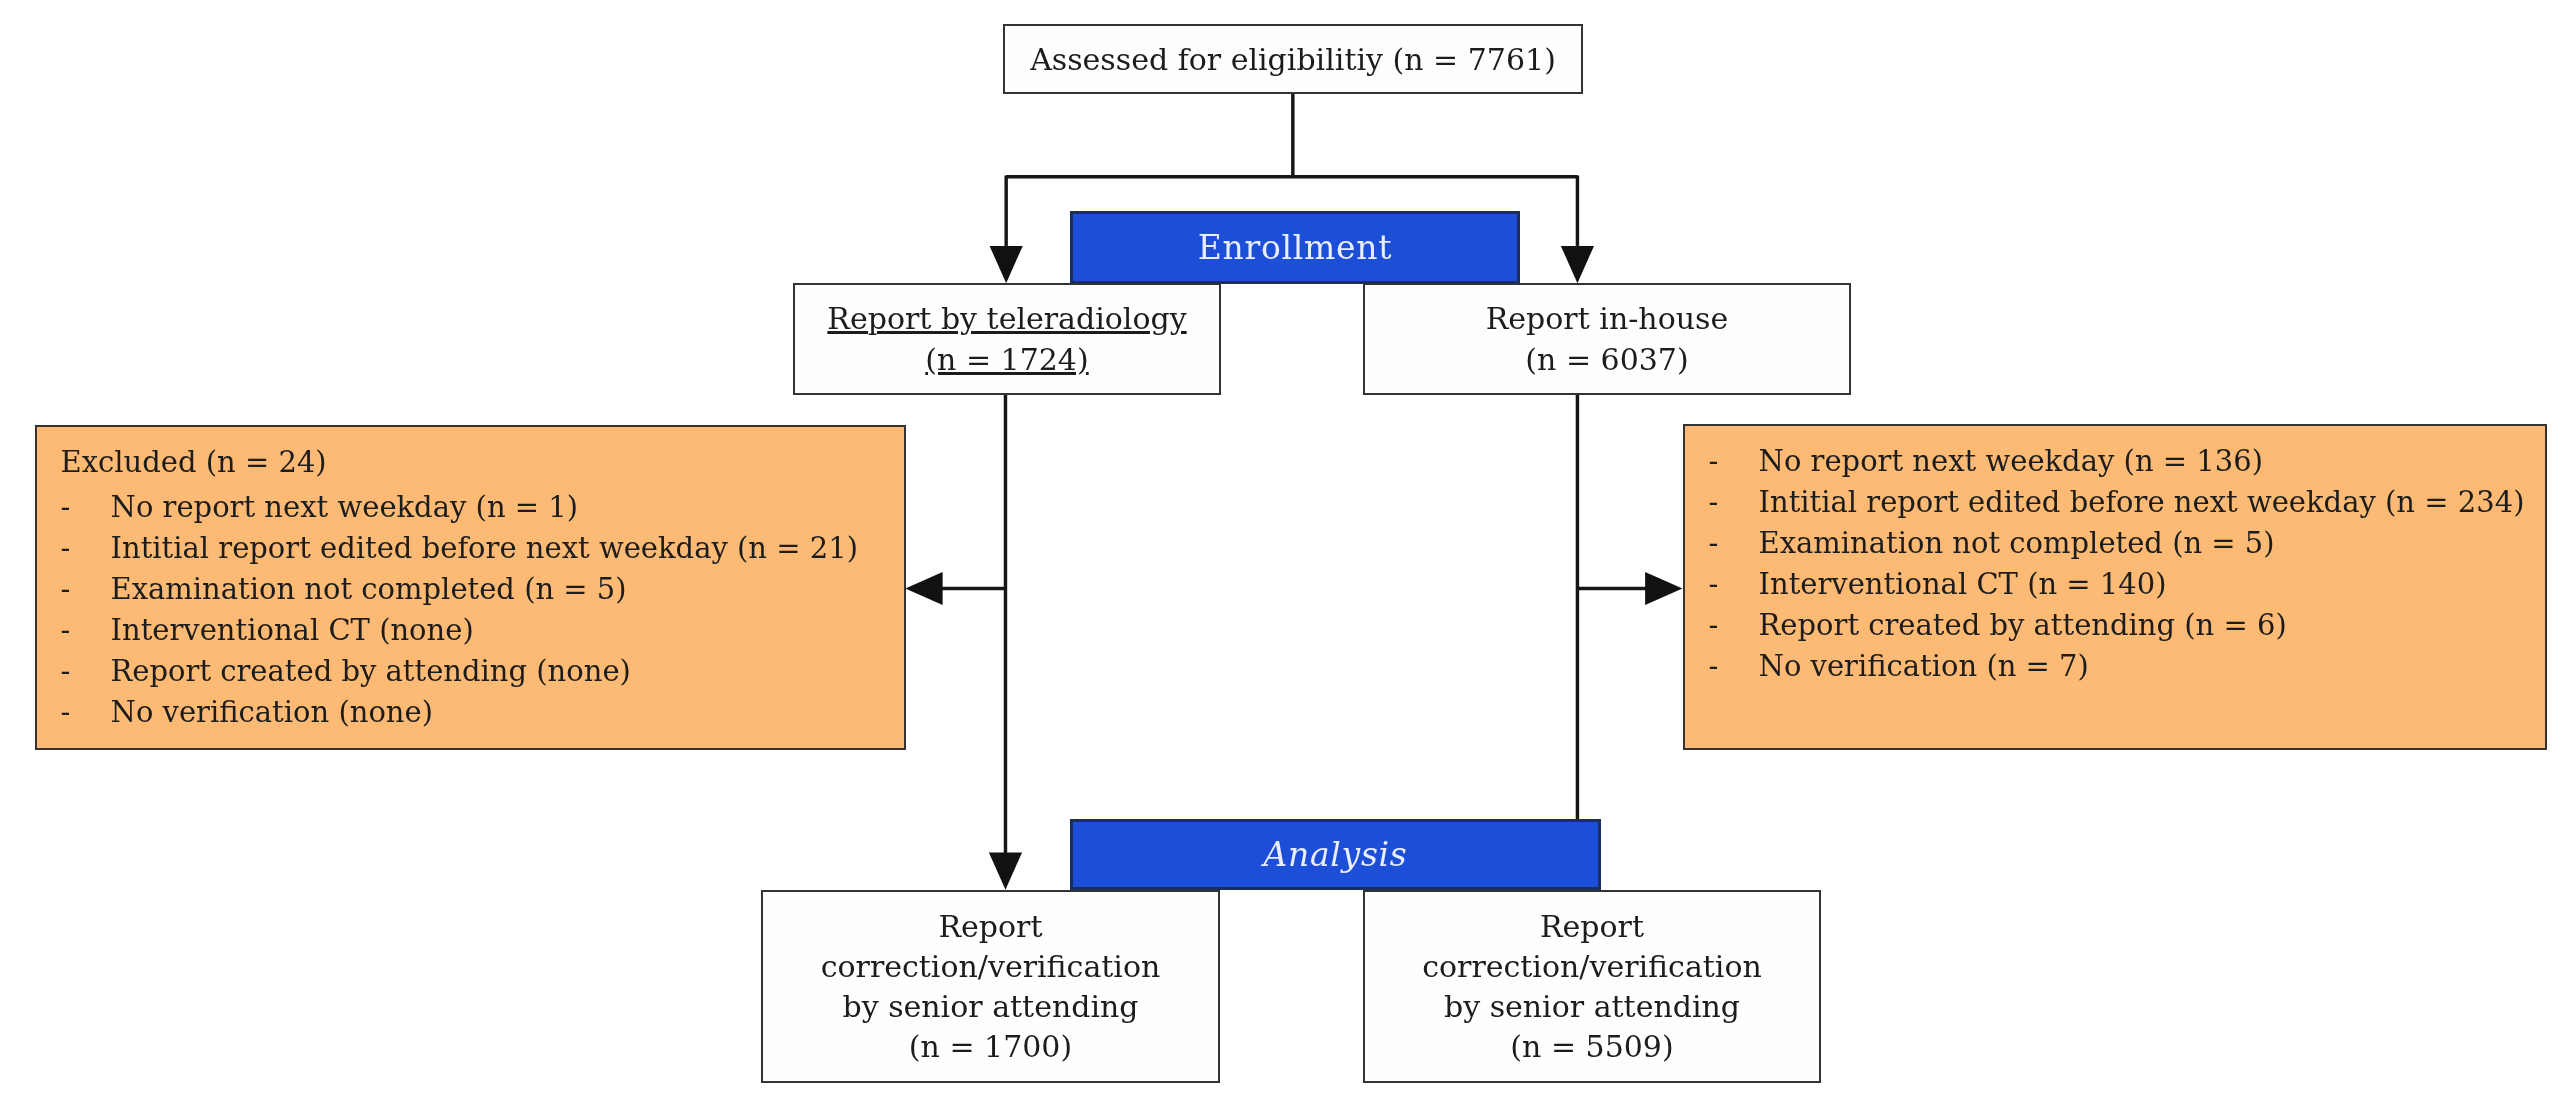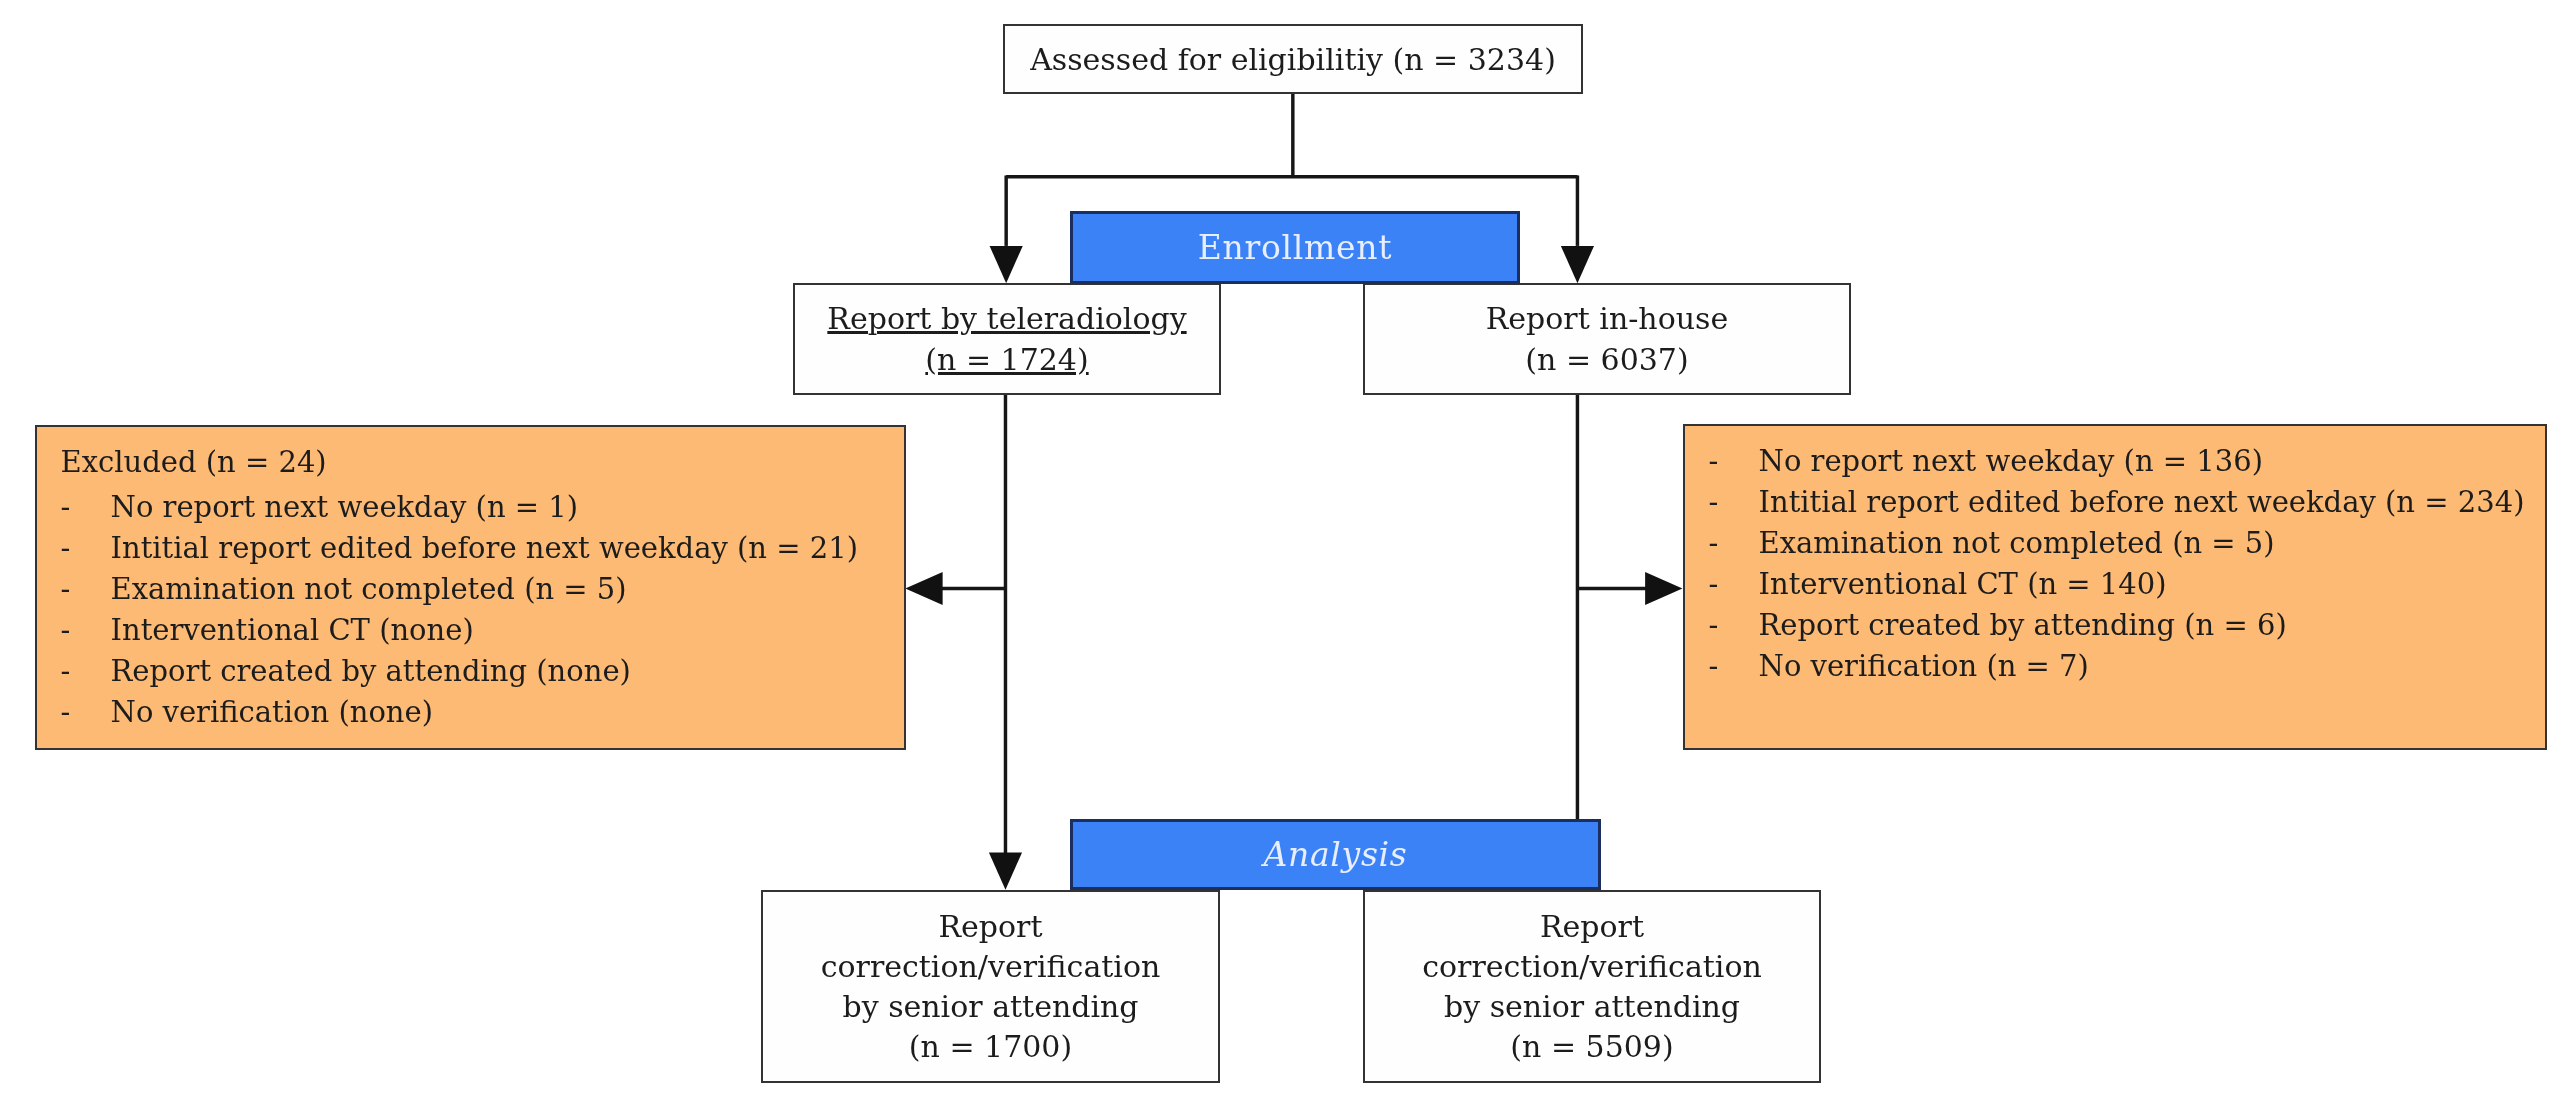--- a/index.html
+++ b/index.html
@@ -34,21 +34,21 @@
   .top-box    { left: 1003px; top: 24px;   width: 580px; height: 70px; }
   .mid-left   { left: 793px; top: 283px;  width: 428px; height: 112px; text-decoration: underline; }
   .mid-right  { left: 1363px; top: 283px;  width: 488px; height: 112px; }
   .bot-left   { left: 761px; top: 890px; width: 459px; height: 193px; }
   .bot-right  { left: 1363px; top: 890px; width: 458px; height: 193px; }
   .bot-left .line, .bot-right .line { line-height: 40px; }
 
   .banner {
     position: absolute;
     box-sizing: border-box;
-    background: #3b82f6;
+    background: #1d4ed8;
     border: 3.5px solid #1b2f5e;
     z-index: 3;
     display: flex;
     align-items: center;
     justify-content: center;
     color: #e8eefb;
     font-size: 33px;
     letter-spacing: 0.7px;
     text-align: right;
   }
@@ -89,21 +89,21 @@
     <polygon points="1431,1234 1479,1234 1455,1288" fill="#111111"></polygon>
     <polygon points="2259,1234 2307,1234 2283,1288" fill="#111111"></polygon>
 
     <path d="M1455 852 H1362" stroke="#161616" stroke-width="5" fill="none"></path>
     <polygon points="1364,828 1364,876 1310,852" fill="#111111"></polygon>
     <path d="M2283 852 H2383" stroke="#161616" stroke-width="5" fill="none"></path>
     <polygon points="2381,828 2381,876 2435,852" fill="#111111"></polygon>
   </svg>
 
   <div class="box top-box">
-    <div class="line">Assessed for eligibilitiy (n = 3234)</div>
+    <div class="line">Assessed for eligibilitiy (n = 7761)</div>
   </div>
 
   <div class="banner banner-enroll">
     <span>Enrollment</span>
   </div>
 
   <div class="box mid-left">
     <div class="line">Report by teleradiology</div>
     <div class="line">(n = 1724)</div>
   </div>

